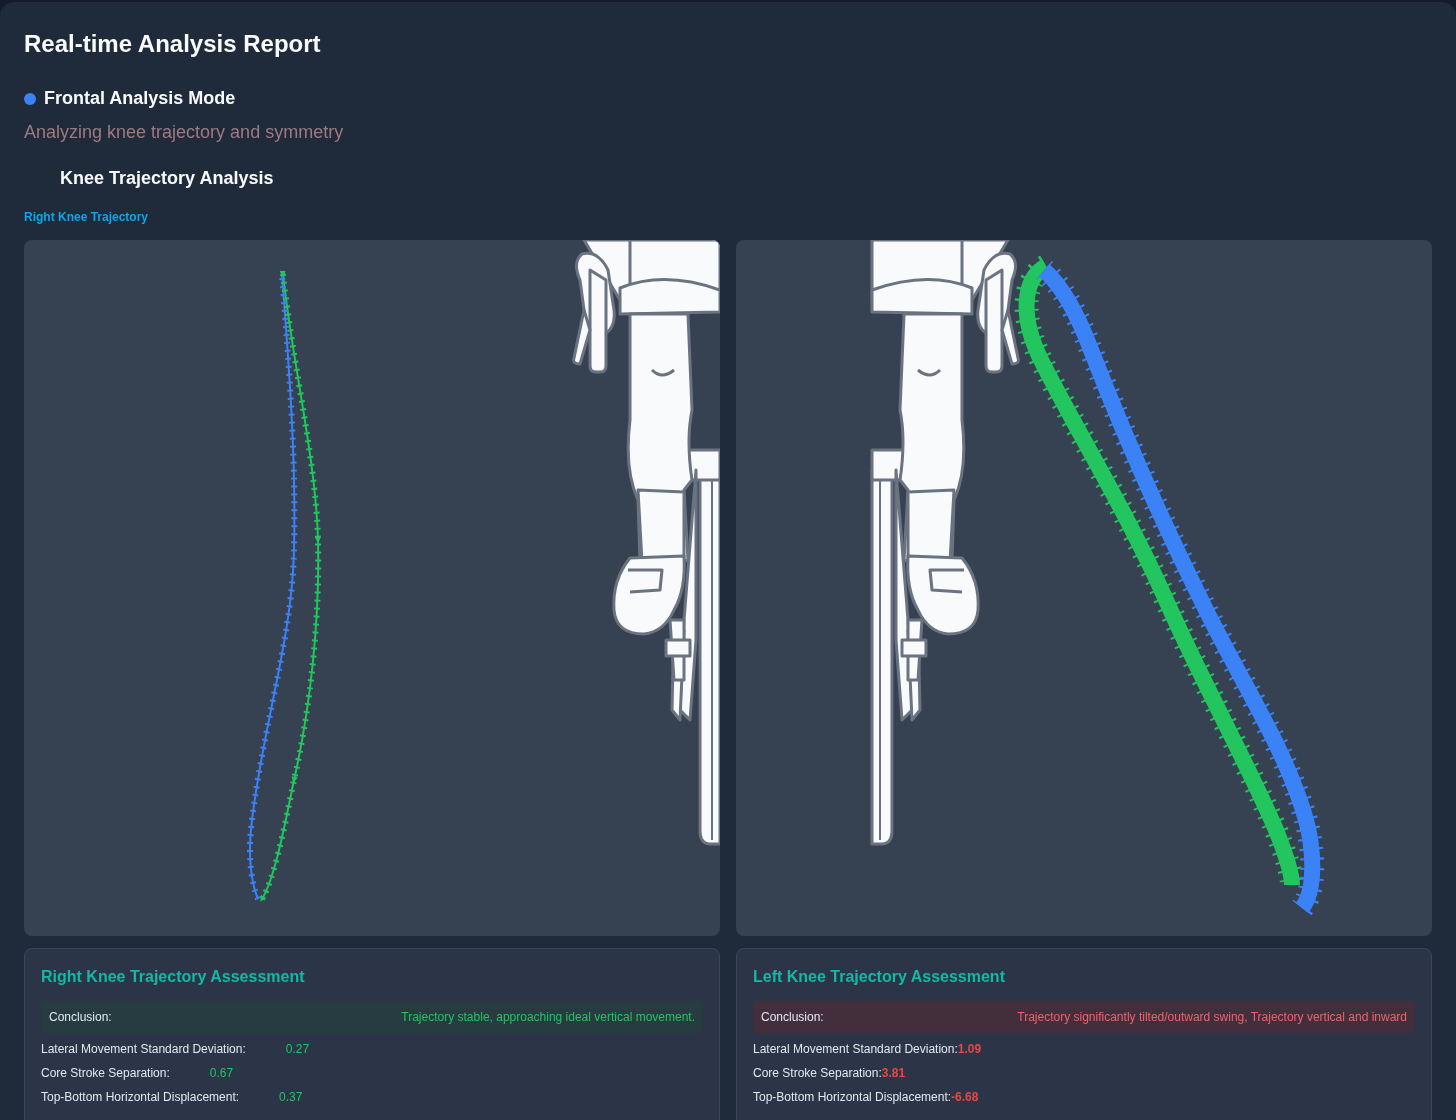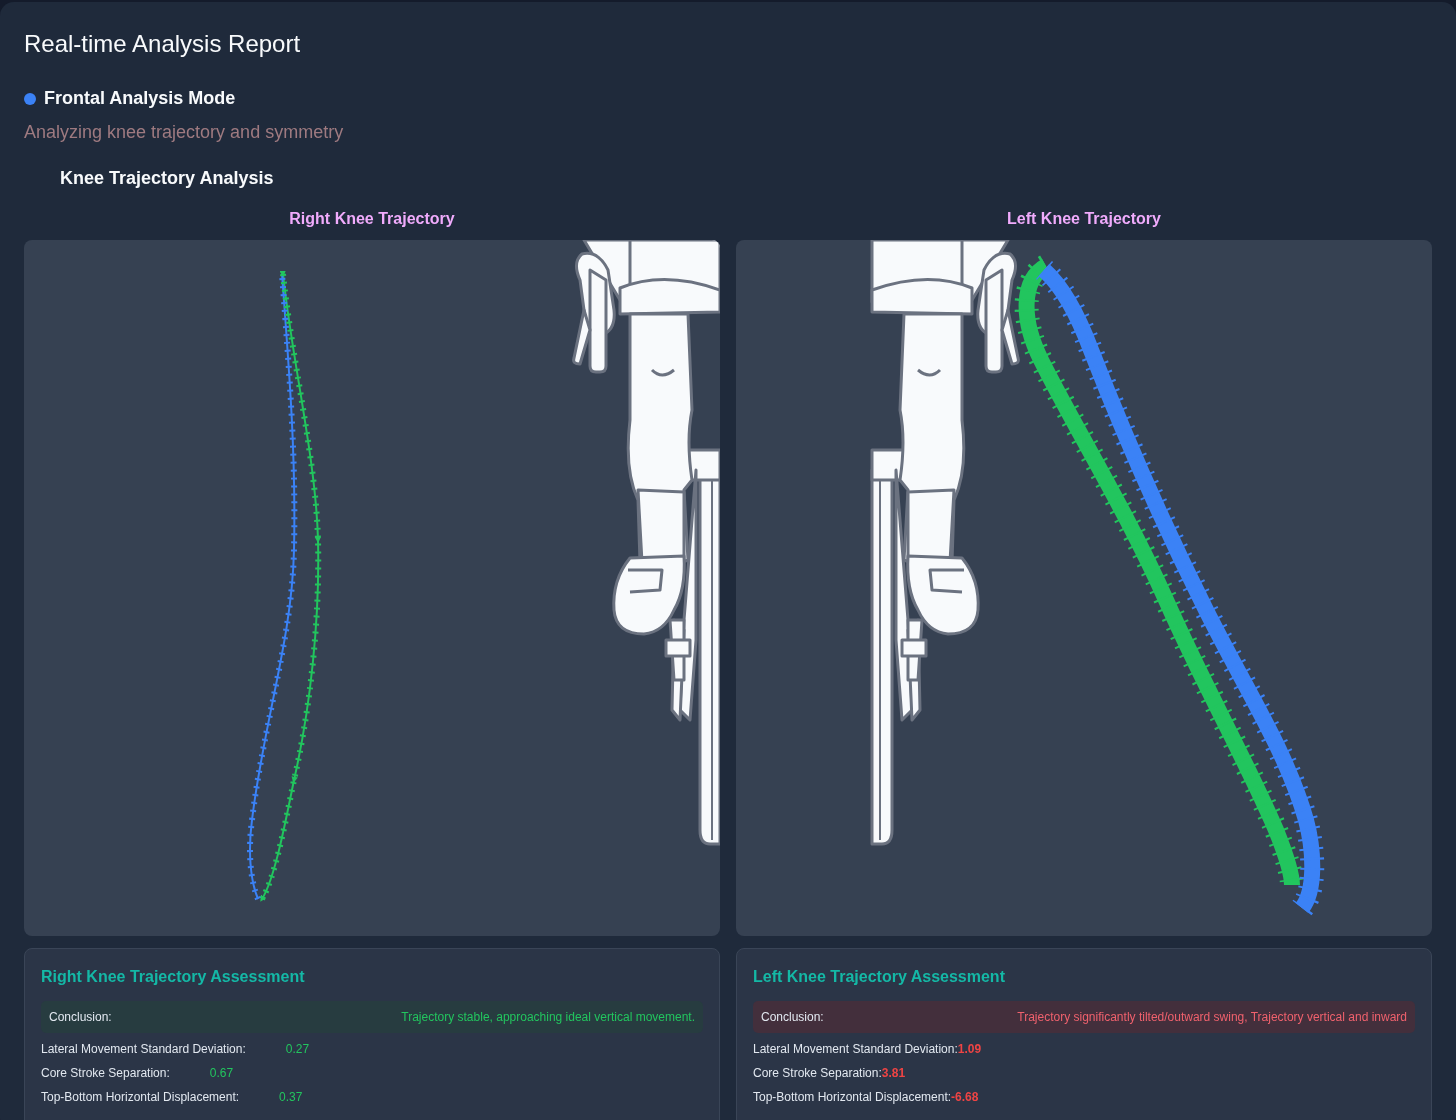--- a/index.html
+++ b/index.html
@@ -2,27 +2,27 @@
 <html><head>
 <meta charset="utf-8">
 <style>
   * { box-sizing: border-box; margin: 0; padding: 0; }
   html, body { width: 1456px; height: 1120px; background: #141b2b; overflow: hidden; }
   body { font-family: "Liberation Sans", sans-serif; color: #f1f5f9; }
   .card {
     position: absolute; left: 0; top: 2px; width: 1456px; height: 1130px;
     background: #1f2a3b; border-radius: 14px;
   }
-  .title { position: absolute; left: 24px; top: 28px; font-size: 24px; font-weight: 400; color: #f8fafc; }
+  .title { position: absolute; left: 24px; top: 28px; font-size: 24px; font-weight: 700; color: #f8fafc; }
   .mode { position: absolute; left: 24px; top: 86px; display: flex; align-items: center; gap: 8px; }
   .mode-dot { width: 12px; height: 12px; border-radius: 50%; background: #3b82f6; }
   .mode-label { font-size: 18px; font-weight: 700; color: #f8fafc; }
   .subtitle { position: absolute; left: 24px; top: 120px; font-size: 18px; color: #9e7a80; }
   .section-title { position: absolute; left: 24px; top: 166px; font-size: 18px; font-weight: 700; color: #f8fafc; margin-left: 36px; }
-  .panel-label { position: absolute; top: 208px; width: 696px; text-align: center; font-size: 16px; font-weight: 700; color: #f0abfc; }
+  .panel-label { position: absolute; top: 208px; width: 696px; font-size: 12px; font-weight: 700; color: #0ea5e9; }
   .panel {
     position: absolute; top: 238px; width: 696px; height: 696px;
     background: #364152; border-radius: 8px; overflow: hidden;
   }
   .panel svg { position: absolute; left: 0; top: 0; }
   .assess {
     position: absolute; top: 946px; width: 696px; height: 190px;
     background: #2b3547; border: 1px solid #3a4557; border-radius: 8px;
   }
   .assess-title { position: absolute; left: 16px; top: 19px; font-size: 16px; font-weight: 700; color: #14b8a6; }
@@ -97,21 +97,20 @@
       </g>
 
       <path d="M259,34 C268,120 292,220 294,300 C296,380 286,470 270,540 C260,590 250,640 238,659" fill="none" stroke="#22c55e" stroke-width="2" marker-start="url(#triDownS)" marker-mid="url(#triDownS)" marker-end="url(#triDownS)"></path>
       <path d="M234,659 C226,640 224,610 228,580 C240,480 268,400 270,310 C272,220 266,140 258,34" fill="none" stroke="#3b82f6" stroke-width="2"></path>
 
       <path d="M259,34 C268,120 292,220 294,300 C296,380 286,470 270,540 C260,590 250,640 238,659" fill="none" stroke="#22c55e" stroke-width="6" stroke-dasharray="2 6"></path>
       <path d="M234,659 C226,640 224,610 228,580 C240,480 268,400 270,310 C272,220 266,140 258,34" fill="none" stroke="#3b82f6" stroke-width="6" stroke-dasharray="2 6"></path>
     </svg>
   </div>
 
-  <div class="panel-label" style="left:736px;">Left Knee Trajectory</div>
   <div class="panel" style="left:736px;">
     <svg width="696" height="696" viewBox="0 0 696 696">
 
       <g transform="translate(696,0) scale(-1,1) translate(-560,0) translate(-136,0) translate(696,0) scale(1,1)">
       </g>
       <g transform="translate(136,0) scale(-1,1) translate(-696,0)" fill="#f8fafc" stroke="#6b7280" stroke-width="3" stroke-linejoin="round">
         <path d="M676,230 L676,590 Q676,604 686,604 L696,604 L696,230 Z"></path>
         <path d="M660,210 L696,210 L696,240 L660,240 Z"></path>
         <path d="M688,240 L688,600" fill="none" stroke-width="2"></path>
         <path d="M672,230 L660,380 L656,470 L666,480 L672,400 Z"></path>

